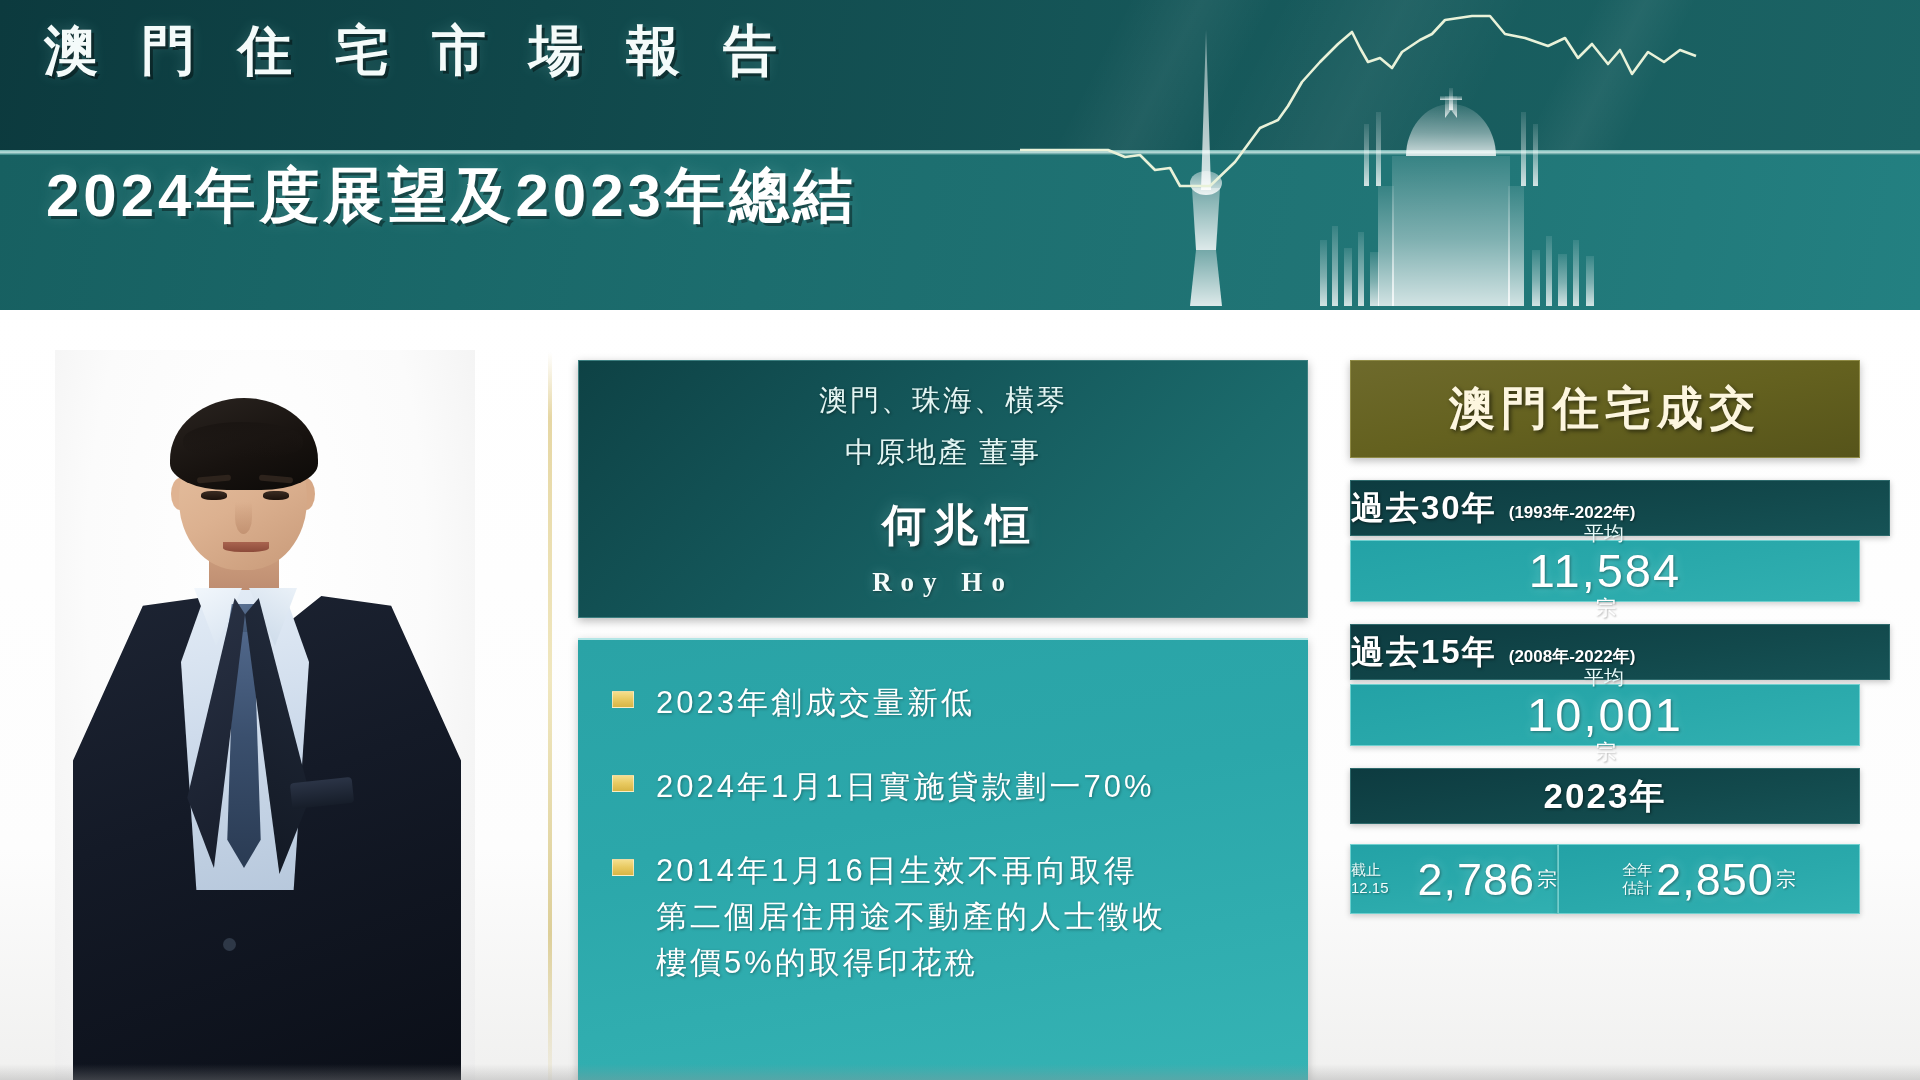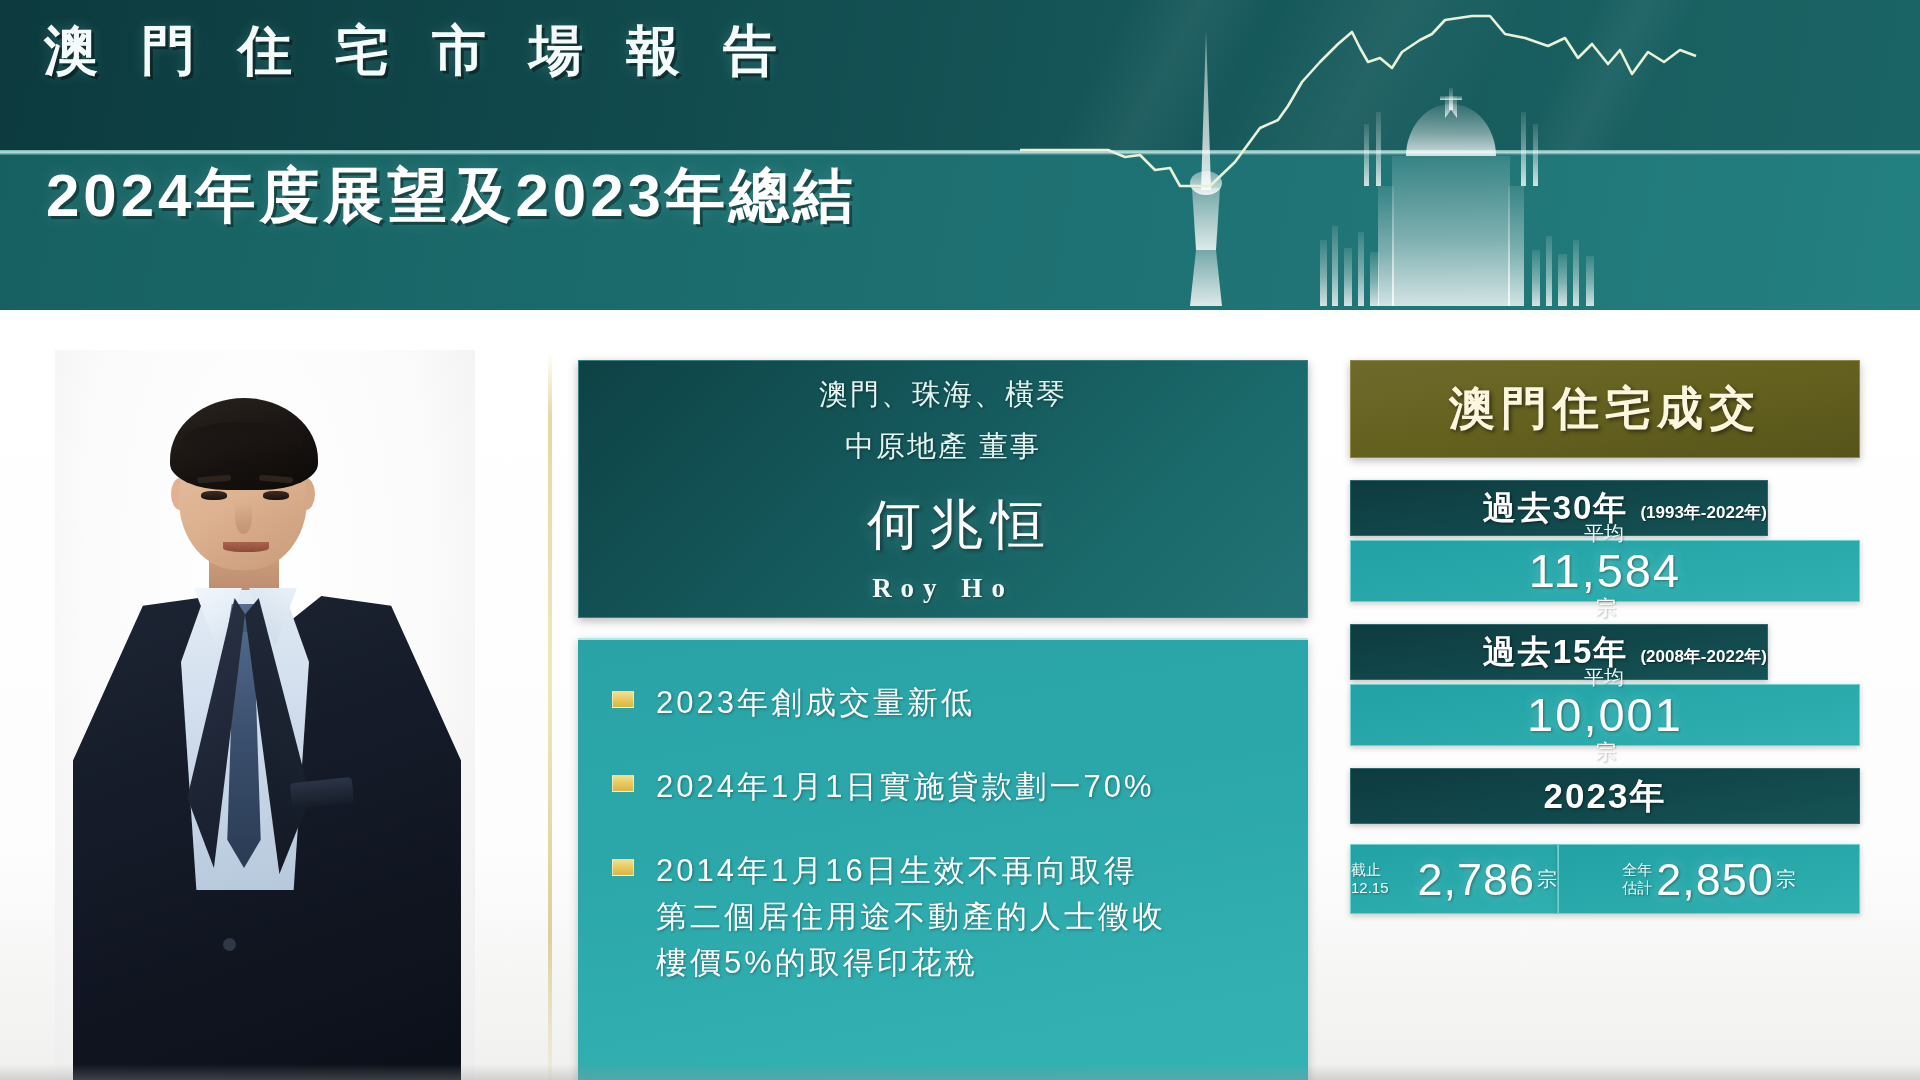--- a/index.html
+++ b/index.html
@@ -181,21 +181,21 @@
   #name-card-org{
     font-size:29px; color:#e4f6f4; letter-spacing:2px; line-height:1.42;
     text-align:center; text-shadow:1px 1px 3px rgba(0,0,0,0.45);
   }
   #name-card-title{
     font-size:29px; color:#e4f6f4; letter-spacing:2px; line-height:1.42;
     text-align:center; margin-bottom:16px;
     text-shadow:1px 1px 3px rgba(0,0,0,0.45);
   }
   #name-card-name{
-    font-size:54px; font-weight:normal; color:#ffffff; letter-spacing:8px;
+    font-size:44px; font-weight:bold; color:#ffffff; letter-spacing:8px;
     text-shadow:2px 2px 4px rgba(0,0,0,0.5),0 0 16px rgba(190,255,250,0.26);
     line-height:1.18;
     margin-left:34px;
   }
   #name-card-latin{
     font-family:Liberation Serif, serif;
     font-size:27px; font-weight:bold; color:#f4fcfb; letter-spacing:9px;
     margin-top:6px;
     text-shadow:1px 1px 3px rgba(0,0,0,0.45),0 0 12px rgba(190,255,250,0.26);
   }
@@ -226,26 +226,25 @@
     border:1px solid #8e8a45;
     display:flex; align-items:center; justify-content:center;
     box-shadow:0 3px 8px rgba(0,0,0,0.26);
   }
   #stats-header-text{
     font-size:46px; font-weight:bold; color:#fdf6df; letter-spacing:6px;
     text-shadow:2px 2px 4px rgba(0,0,0,0.55);
   }
   .stat-block{ margin-top:22px; }
   .stat-label-bar{
-    width:418px; height:56px;
+    width:540px; height:56px;
     background:linear-gradient(170deg,#0d3b40 0%,#12494c 60%,#165356 100%);
     border:1px solid #2e6a6c;
-    display:flex; align-items:center; justify-content:flex-end;
+    display:flex; align-items:center; justify-content:flex-start;
     box-shadow:0 2px 6px rgba(0,0,0,0.24);
-    padding-left:14px;
   }
   .stat-label-main{
     font-size:33px; font-weight:bold; color:#ffffff; letter-spacing:2px;
     text-shadow:1px 1px 3px rgba(0,0,0,0.55);
   }
   .stat-label-range{
     font-size:17px; font-weight:bold; color:#ffffff; letter-spacing:0px;
     margin-left:12px; padding-top:8px;
     text-shadow:1px 1px 2px rgba(0,0,0,0.5);
   }

